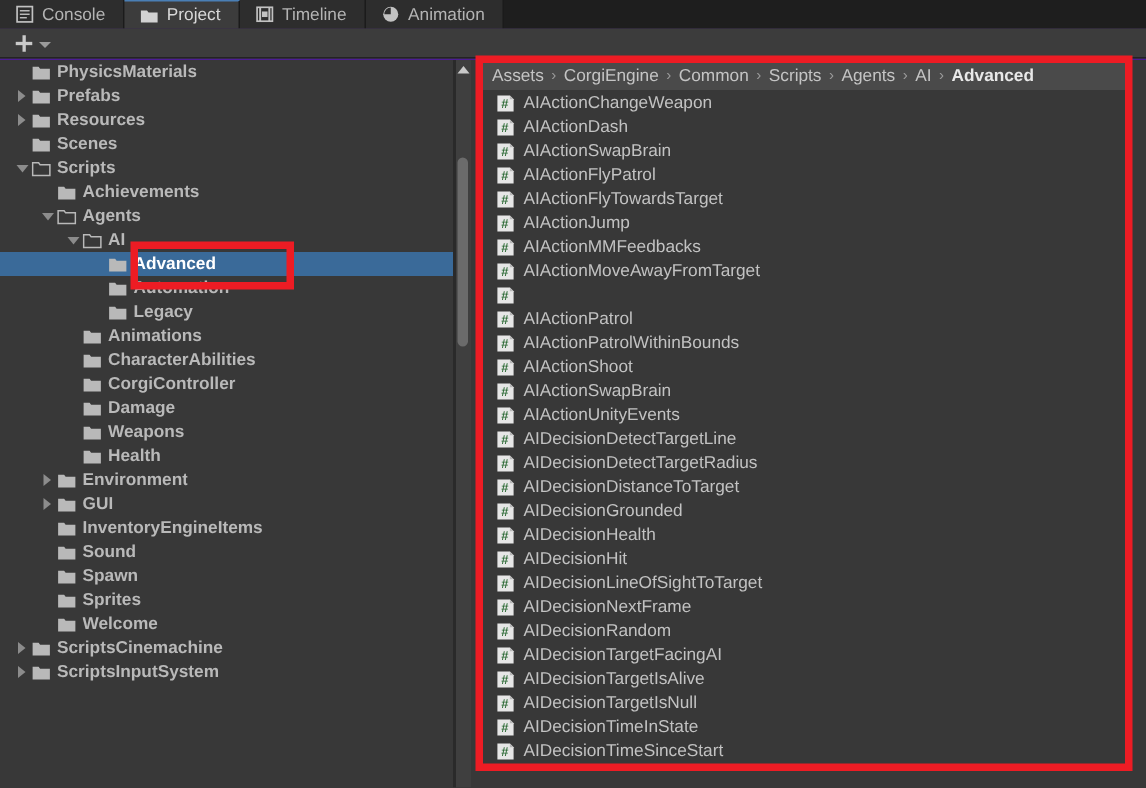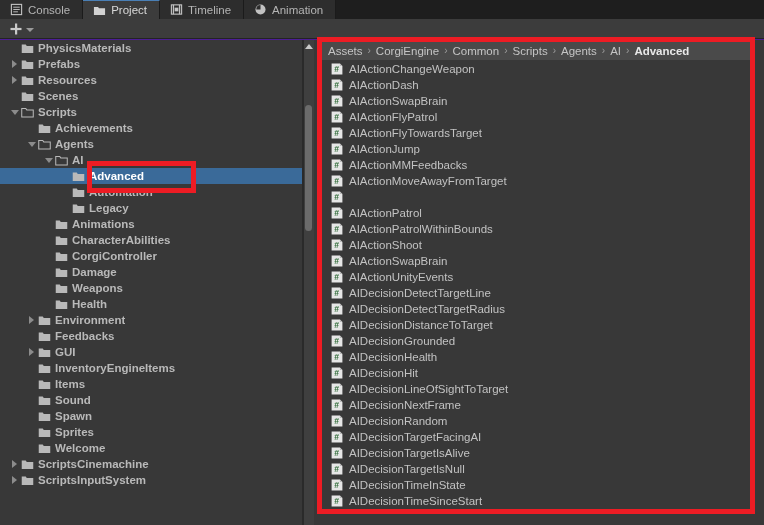--- a/index.html
+++ b/index.html
@@ -350,51 +350,35 @@
           <span class="twisty closed">
             <i></i>
           </span>
           <svg class="folder-icon" viewBox="0 0 14 13">
             <path d="M0.8 2.2h4.3l1.1 1.5H13.2v7.6H0.8z" fill="#b9b9b9"></path>
           </svg>
           <span class="tree-label">Environment</span>
         </div>
         <div class="tree-row">
           <span style="display: inline-block; flex: 0 0 auto; width: 25px;"></span>
-          <span class="twisty none"></span>
-          <svg class="folder-icon" viewBox="0 0 14 13">
-            <path d="M0.8 2.2h4.3l1.1 1.5H13.2v7.6H0.8z" fill="#b9b9b9"></path>
-          </svg>
-          <span class="tree-label">Feedbacks</span>
-        </div>
-        <div class="tree-row">
-          <span style="display: inline-block; flex: 0 0 auto; width: 25px;"></span>
           <span class="twisty closed">
             <i></i>
           </span>
           <svg class="folder-icon" viewBox="0 0 14 13">
             <path d="M0.8 2.2h4.3l1.1 1.5H13.2v7.6H0.8z" fill="#b9b9b9"></path>
           </svg>
           <span class="tree-label">GUI</span>
         </div>
         <div class="tree-row">
           <span style="display: inline-block; flex: 0 0 auto; width: 25px;"></span>
           <span class="twisty none"></span>
           <svg class="folder-icon" viewBox="0 0 14 13">
             <path d="M0.8 2.2h4.3l1.1 1.5H13.2v7.6H0.8z" fill="#b9b9b9"></path>
           </svg>
           <span class="tree-label">InventoryEngineItems</span>
-        </div>
-        <div class="tree-row">
-          <span style="display: inline-block; flex: 0 0 auto; width: 25px;"></span>
-          <span class="twisty none"></span>
-          <svg class="folder-icon" viewBox="0 0 14 13">
-            <path d="M0.8 2.2h4.3l1.1 1.5H13.2v7.6H0.8z" fill="#b9b9b9"></path>
-          </svg>
-          <span class="tree-label">Items</span>
         </div>
         <div class="tree-row">
           <span style="display: inline-block; flex: 0 0 auto; width: 25px;"></span>
           <span class="twisty none"></span>
           <svg class="folder-icon" viewBox="0 0 14 13">
             <path d="M0.8 2.2h4.3l1.1 1.5H13.2v7.6H0.8z" fill="#b9b9b9"></path>
           </svg>
           <span class="tree-label">Sound</span>
         </div>
         <div class="tree-row">

